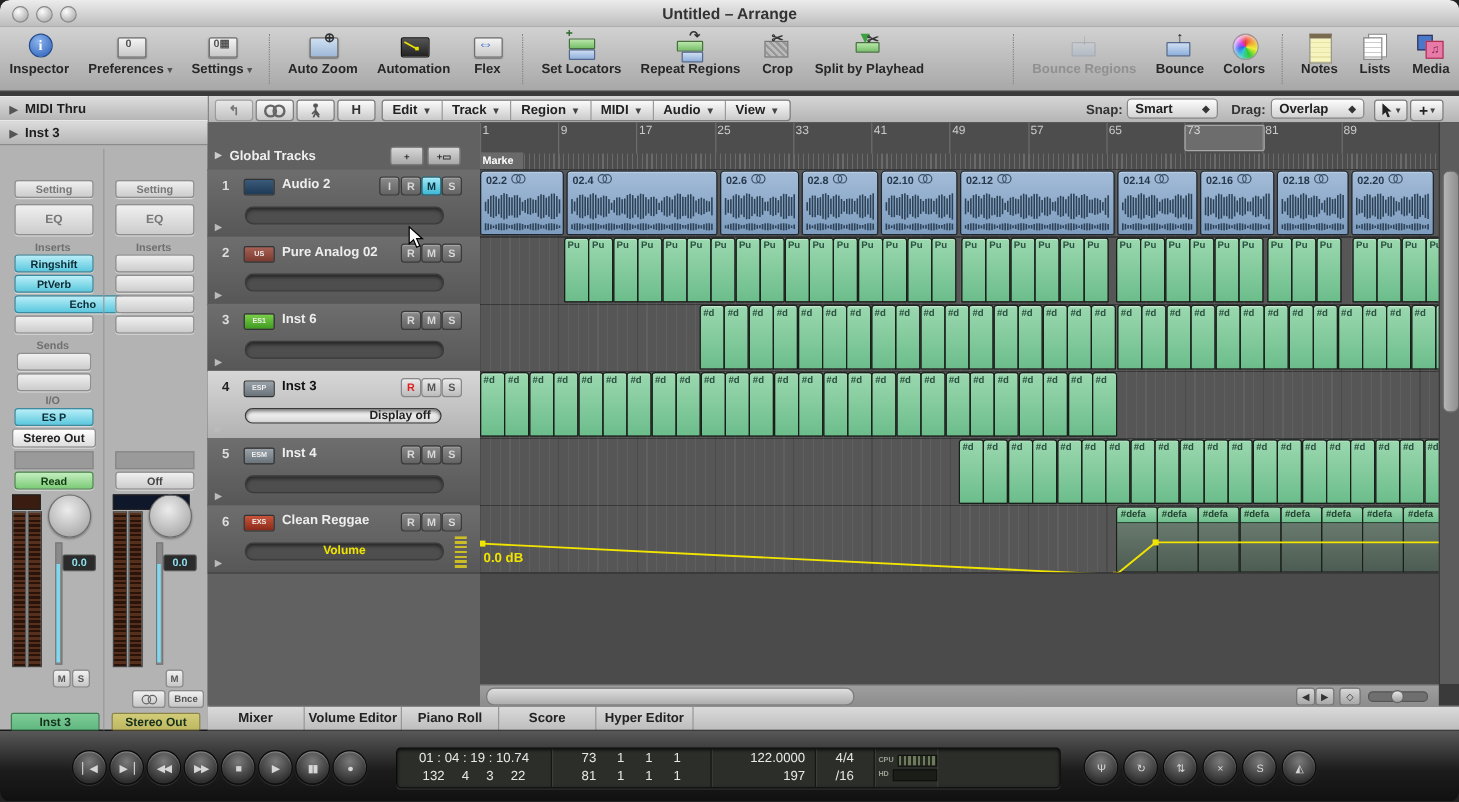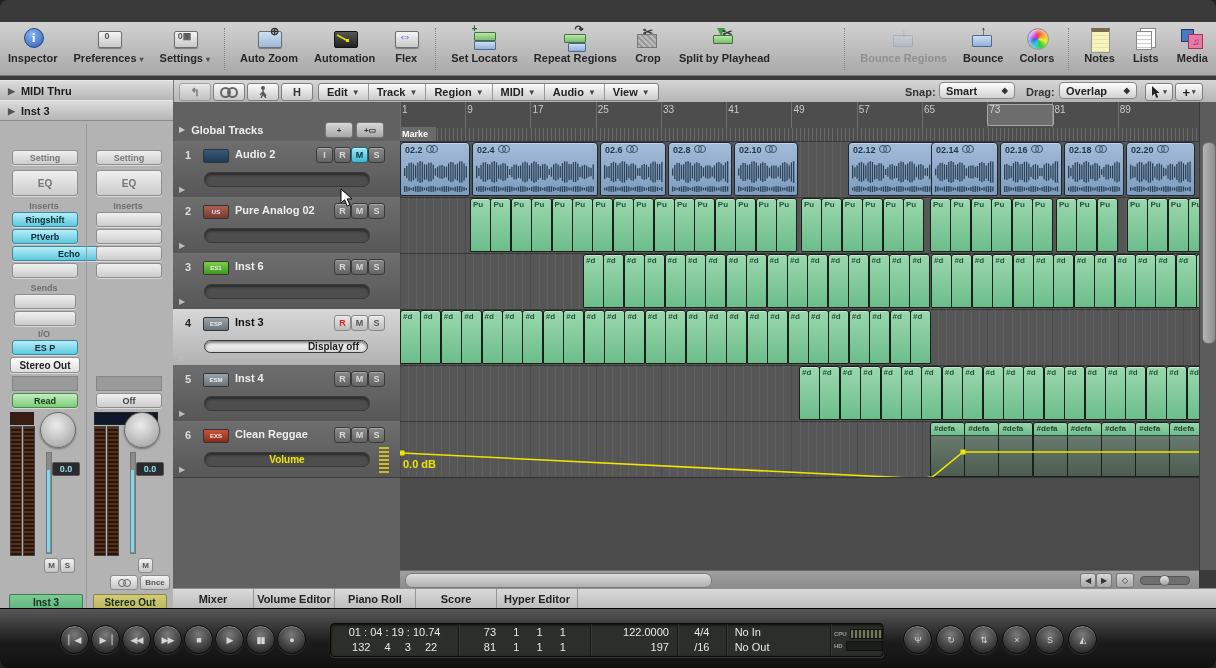--- a/index.html
+++ b/index.html
@@ -145,20 +145,26 @@
   .cpu-lab{font-size:6px;color:#9aa08f;font-weight:bold;}
   .cpubar{width:44px;height:8px;border:1px solid #111;
     background:repeating-linear-gradient(90deg,#6d7a5c 0 2px,#23271e 2px 4px);}
   .hdbar{width:44px;height:8px;border:1px solid #111;background:#1b1d18;}
 </style>
 </head>
 <body>
 
 <div id="page">
 
+  <div class="abs titlebar">
+    <div class="abs tl" style="left:10px"></div>
+    <div class="abs tl" style="left:30px"></div>
+    <div class="abs tl" style="left:50px"></div>
+    <div class="abs wtitle">Untitled – Arrange</div>
+  </div>
 
   <div class="abs toolbar" id="toolbar">
       <div class="tbgroup">
         <div class="tb-item">
           <div class="ic">
             <span class="abs" style="left:6px;top:2px;width:18px;height:18px;border-radius:50%;background:radial-gradient(circle at 40% 30%,#8cb6ee,#2a5cb8);border:1px solid #234a8a;color:#fff;font-size:12px;font-weight:bold;text-align:center;line-height:18px;font-family:'Liberation Serif',serif;">i</span>
           </div>
           <div class="lab">Inspector</div>
         </div>
         <div class="tb-item">
@@ -882,21 +888,21 @@
             <rect x="51.4" y="30.7" width="1.3" height="4.7"></rect>
             <rect x="53.6" y="9.3" width="1.3" height="13.4"></rect>
             <rect x="53.6" y="30.1" width="1.3" height="5.8"></rect>
             <rect x="55.8" y="6.4" width="1.3" height="19.2"></rect>
             <rect x="55.8" y="30.0" width="1.3" height="5.9"></rect>
             <rect x="58.0" y="5.1" width="1.3" height="21.9"></rect>
             <rect x="58.0" y="30.4" width="1.3" height="5.1"></rect>
           </g>
         </svg>
       </div>
-      <div class="region-audio" style="left: 400px; top: 1px; width: 127px; height: 52px; margin-left: 48px;">
+      <div class="region-audio" style="left: 400px; top: 1px; width: 127px; height: 52px;">
         <div class="ra-name">
           <span>02.12</span>
           <span><span class="stc"></span><span class="stc"></span></span>
         </div>
         <svg width="127" height="38" style="position:absolute;left:0;top:13px" xmlns="http://www.w3.org/2000/svg">
           <g fill="#2c4156">
             <rect x="3.0" y="9.4" width="1.3" height="13.1"></rect>
             <rect x="3.0" y="31.6" width="1.3" height="2.9"></rect>
             <rect x="5.2" y="11.3" width="1.3" height="9.5"></rect>
             <rect x="5.2" y="30.7" width="1.3" height="4.7"></rect>
@@ -1694,24 +1700,20 @@
           </div>
         </div>
         <div class="lcdsec" style="width: 86px;">
           <div class="lrow" style="text-align: right; padding-right: 8px;">122.0000</div>
           <div class="lrow" style="text-align: right; padding-right: 8px;">197</div>
         </div>
         <div class="lcdsec" style="width: 48px;">
           <div class="lrow" style="text-align: center;">4/4</div>
           <div class="lrow" style="text-align: center;">/16</div>
         </div>
-        <div class="lcdsec" style="width: 104px;">
-          <div class="lrow" style="padding-left: 8px;">No In</div>
-          <div class="lrow" style="padding-left: 8px;">No Out</div>
-        </div>
         <div class="lcdsec" style="width: 52px; border-right: none;">
           <div style="display: flex; align-items: center; gap: 3px; padding-left: 3px;">
             <span class="cpu-lab">CPU</span>
             <span class="cpubar"></span>
           </div>
           <div style="display: flex; align-items: center; gap: 3px; padding-left: 3px; margin-top: 2px;">
             <span class="cpu-lab">HD</span>
             <span class="hdbar"></span>
           </div>
         </div>

